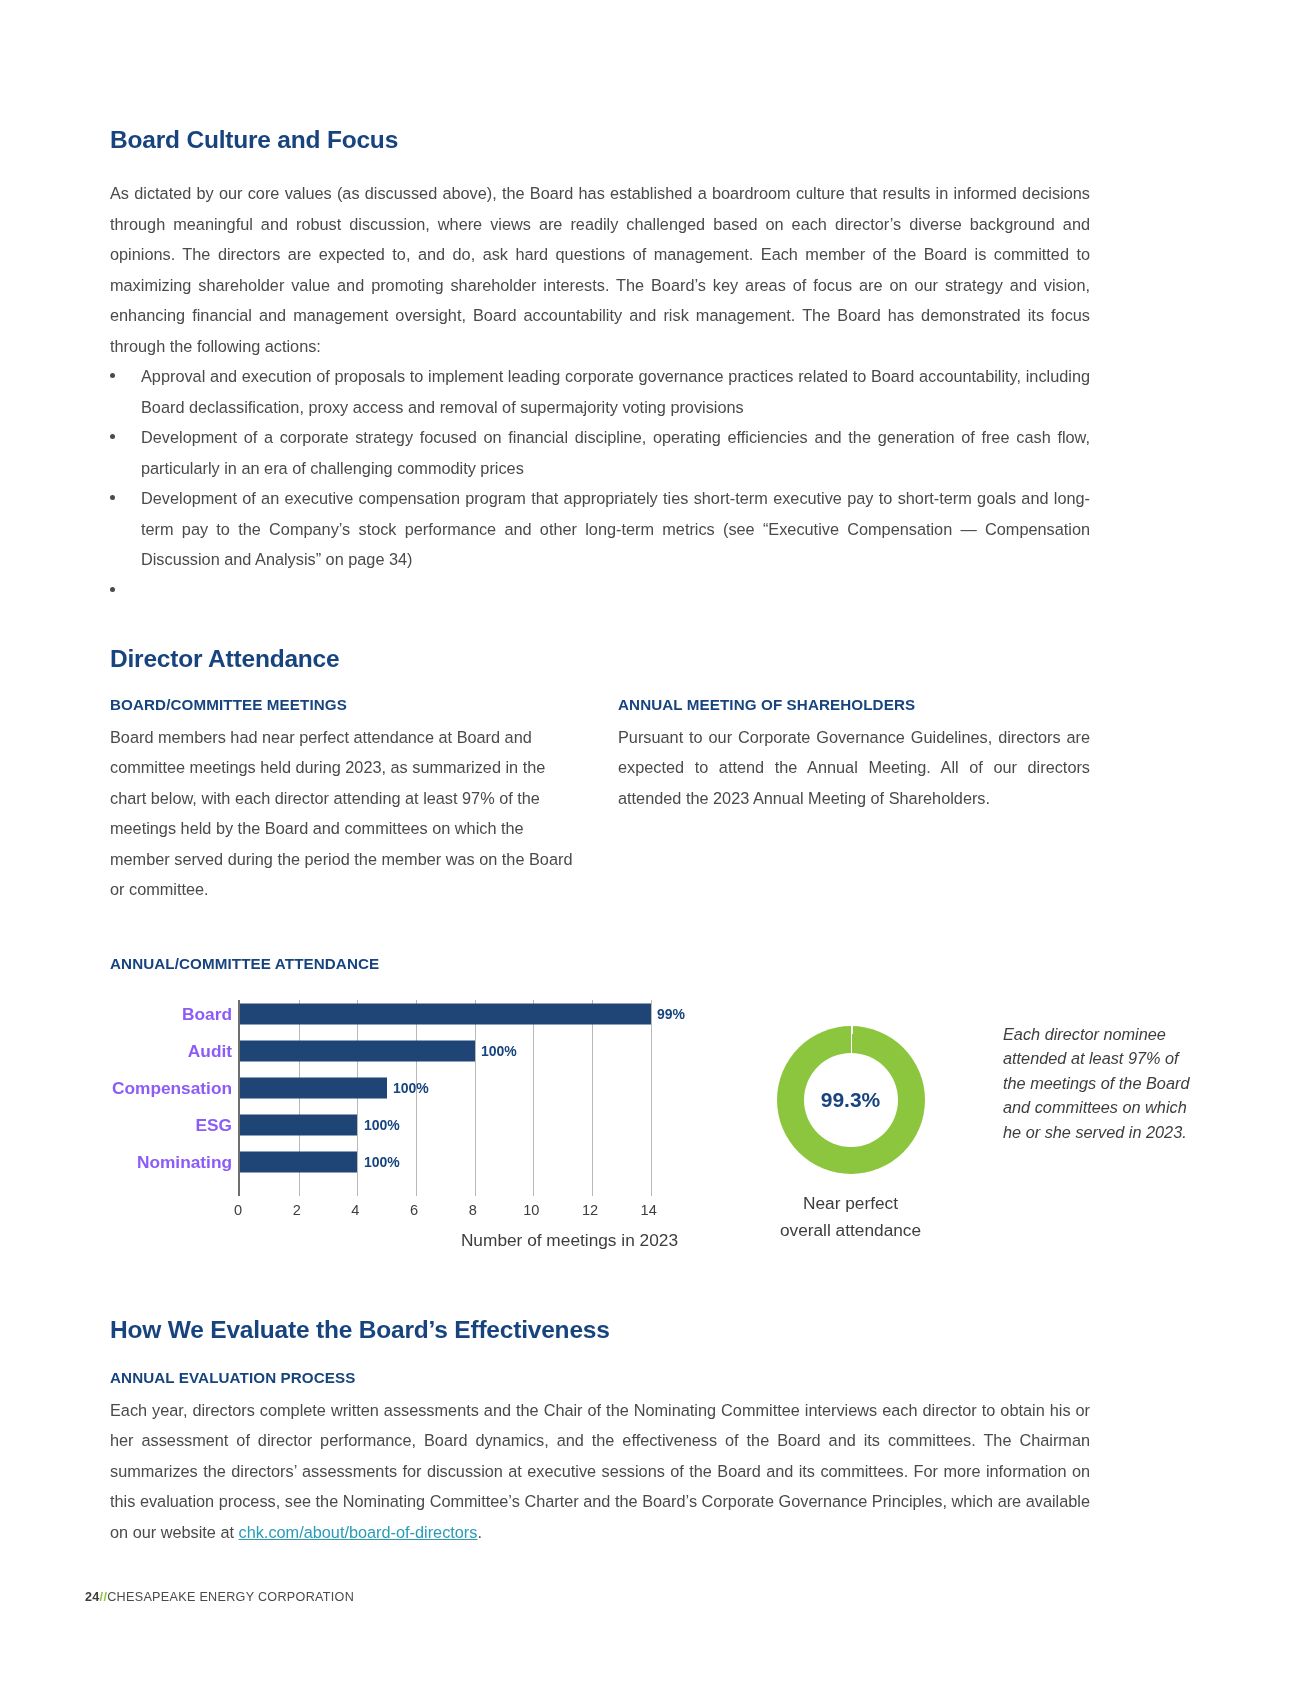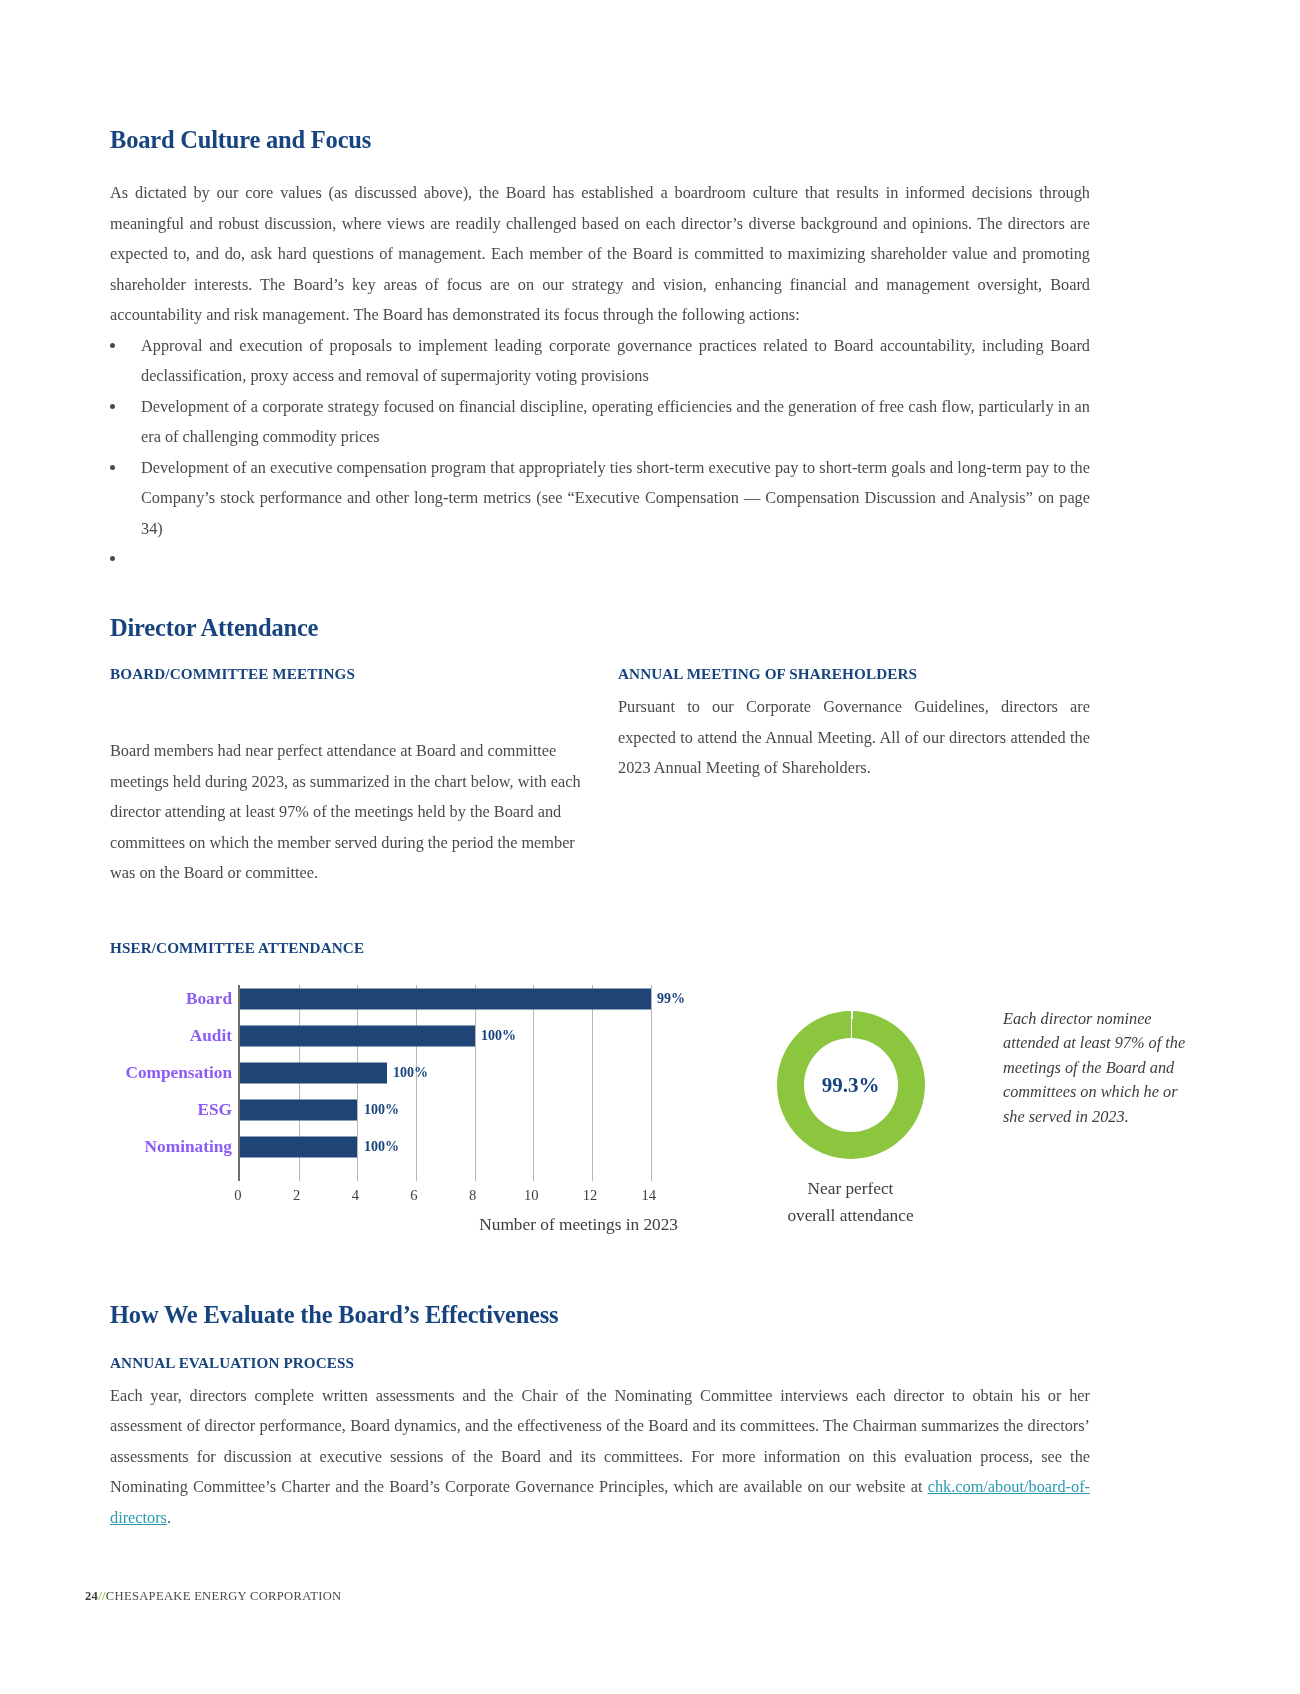--- a/index.html
+++ b/index.html
@@ -5,21 +5,21 @@
   html, body {
     margin: 0;
     padding: 0;
     background: #ffffff;
   }
   .page {
     position: relative;
     width: 1300px;
     height: 1694px;
     background: #ffffff;
-    font-family: Liberation Serif, serif;
+    font-family: Liberation Sans, sans-serif;
     overflow: hidden;
   }
   .content {
     position: absolute;
     left: 110px;
     top: 0;
     width: 980px;
   }
 
   h1.section-title {
@@ -255,31 +255,31 @@
     </ul>
 
     <div style="height:70px"></div>
     <h1 class="section-title">Director Attendance</h1>
 
     <div style="height:23px"></div>
     <div style="display:flex; gap:36px;">
       <div style="width:472px">
         <h3 class="sub-head">BOARD/COMMITTEE MEETINGS</h3>
         <div style="height:9px"></div>
-        <p class="para" style="text-align:left;margin-top:44px;">Board members had near perfect attendance at Board and committee meetings held during 2023, as summarized in the chart below, with each director attending at least 97% of the meetings held by the Board and committees on which the member served during the period the member was on the Board or committee.</p>
+        <p class="para" style="text-align:left;">Board members had near perfect attendance at Board and committee meetings held during 2023, as summarized in the chart below, with each director attending at least 97% of the meetings held by the Board and committees on which the member served during the period the member was on the Board or committee.</p>
       </div>
       <div style="width:472px">
         <h3 class="sub-head">ANNUAL MEETING OF SHAREHOLDERS</h3>
         <div style="height:9px"></div>
         <p class="para">Pursuant to our Corporate Governance Guidelines, directors are expected to attend the Annual Meeting. All of our directors attended the 2023 Annual Meeting of Shareholders.</p>
       </div>
     </div>
 
     <div style="height:50px"></div>
-    <h3 class="sub-head">HSER/COMMITTEE ATTENDANCE</h3>
+    <h3 class="sub-head">ANNUAL/COMMITTEE ATTENDANCE</h3>
 
     <div style="height:26px"></div>
     <div class="chart-block">
 
       <div class="bar-chart">
 
         <div class="cat-labels">
           <div class="cat-label" style="top:16px">Board</div>
           <div class="cat-label" style="top:53px">Audit</div>
           <div class="cat-label" style="top:90px">Compensation</div>

